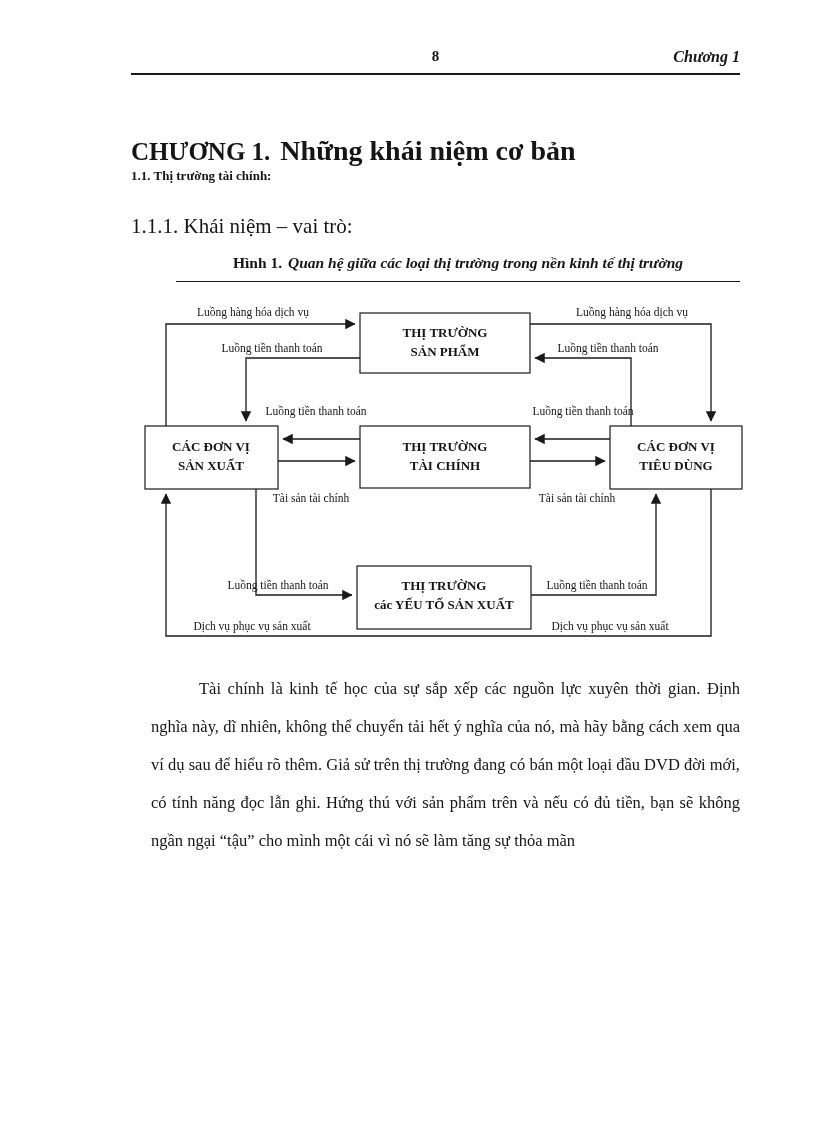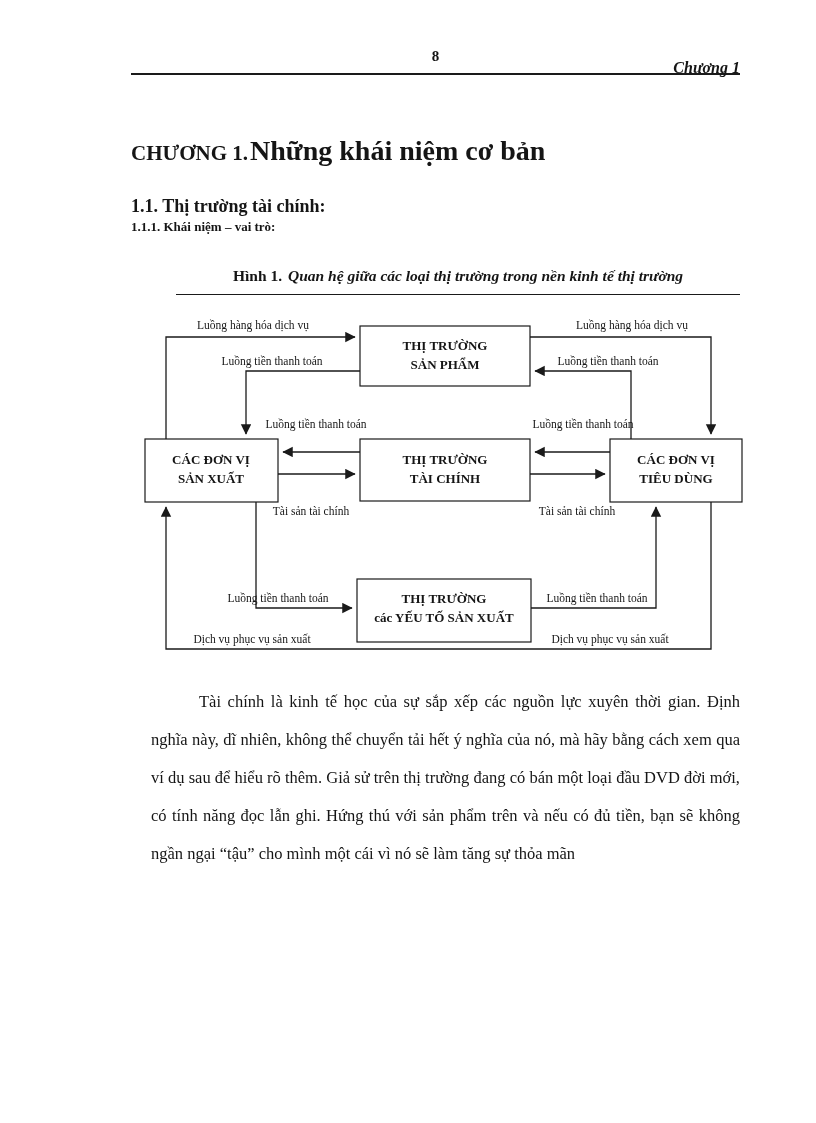--- a/index.html
+++ b/index.html
@@ -19,37 +19,37 @@
     height:27px;
     border-bottom:2px solid #1a1a1a;
     padding-bottom:5px;
   }
   .page-number {
     position:absolute; left:50%; transform:translateX(-50%);
     font-size:15px; font-weight:bold;
   }
   .chapter-label {
     position:absolute; right:0; top:0;
-    font-size:16px; font-weight:bold; font-style:italic;margin-top:11px;
+    font-size:16px; font-weight:bold; font-style:italic;
   }
   .chapter-title { margin-top:56px; font-weight:bold; }
-  .chapter-prefix { font-size:21px; margin-right:2px; }
+  .chapter-prefix { font-size:25px; margin-right:10px; }
   .chapter-name { font-size:28px; }
-  .section-heading { margin-top:28px; font-size:18px; font-weight:bold; }
-  .subsection-heading { margin-top:2px; font-size:13px; font-weight:bold; }
+  .section-heading { font-size:13px; font-weight:bold; }
+  .subsection-heading { margin-top:30px; font-size:21px; font-weight:normal; }
   .body-par {
     margin-top:10px;
     font-size:16.5px;
     line-height:38px;
     text-align:justify;
     text-indent:48px;
   }
   .par-bottom { margin-top:26px;margin-left:20px; }
   .figure-caption {
-    margin-top:32px;
+    margin-top:15px;
     margin-left:45px;
     text-align:center;
     font-size:15.5px;
     font-weight:bold;
     padding-bottom:9px;
     border-bottom:1.5px solid #1a1a1a;
   }
   .cap-label { margin-right:6px; }
   .cap-text { font-style:italic; }
   .diagram { margin-top:17px; width:615px; height:345px; position:relative; }

